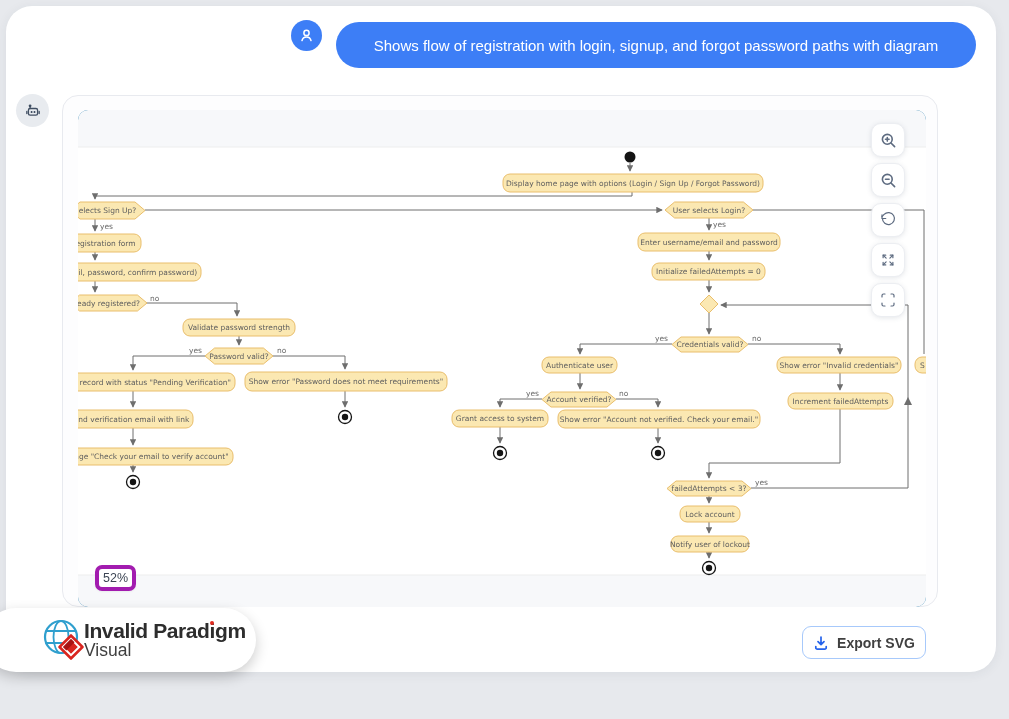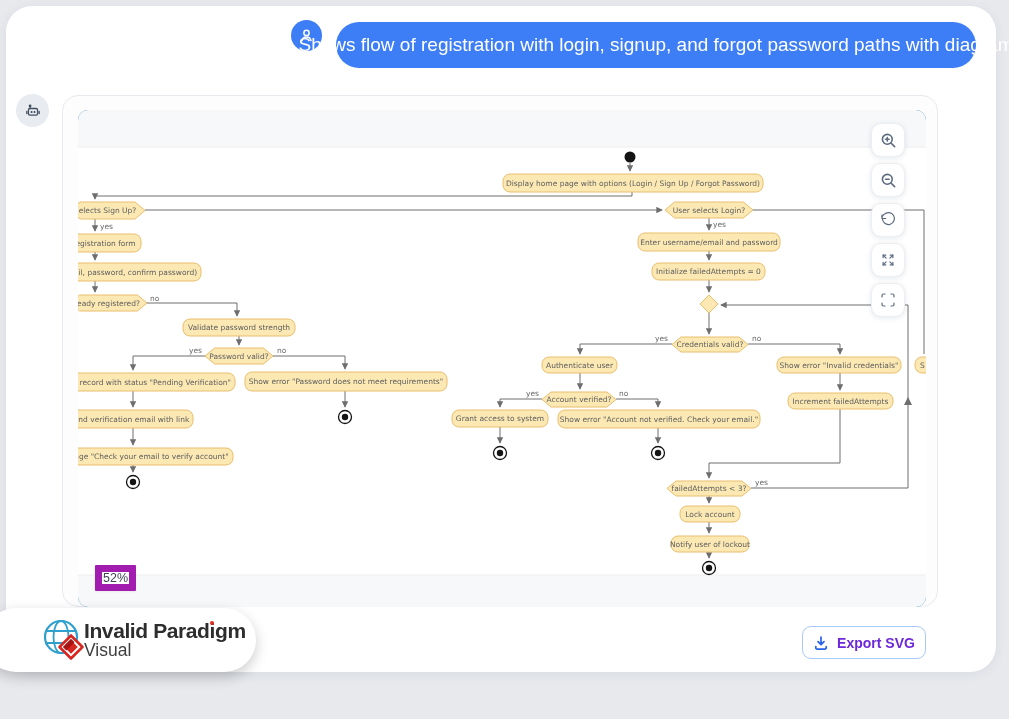--- a/index.html
+++ b/index.html
@@ -5,45 +5,45 @@
   * { margin:0; padding:0; box-sizing:border-box; }
   body { font-family:"Liberation Sans", sans-serif; }
   .page { position:relative; width:1009px; height:719px; background:#e7e9ed; overflow:hidden; }
   .card { position:absolute; left:6px; top:6px; width:990px; height:666px; background:#ffffff;
           border-radius:26px; box-shadow:0 2px 12px rgba(40,50,70,.07); }
   .assistant-avatar { position:absolute; left:16px; top:94px; width:33px; height:33px; border-radius:50%;
           background:#e8ebef; display:flex; align-items:center; justify-content:center; }
   .user-avatar { position:absolute; left:291px; top:20px; width:31px; height:31px; border-radius:50%;
           background:#3d7ef6; display:flex; align-items:center; justify-content:center; }
   .chat-bubble { position:absolute; left:336px; top:22px; width:640px; height:46px; background:#3d7ef6;
-          border-radius:23px; color:#fff; font-size:19px; display:flex; align-items:center;
+          border-radius:23px; color:#fff; font-size:15px; display:flex; align-items:center;
           justify-content:center; padding:0 22px; white-space:nowrap; }
   .panel { position:absolute; left:62px; top:95px; width:876px; height:512px; background:#fdfdfe;
           border:1px solid #e8eaef; border-radius:16px; }
   .viewport { position:absolute; left:78px; top:110px; width:848px; height:497px; overflow:hidden;
           border-radius:10px; background:#0369a1; }
   .zoom-badge { position:absolute; left:95px; top:565px; width:41px; height:26px; background:#fff;
-          border:7px solid #a21caf; border-radius:1px; font-size:12.5px; color:#3c4554;
+          border:4px solid #a21caf; border-radius:7px; font-size:12.5px; color:#3c4554;
           display:flex; align-items:center; justify-content:center; box-shadow:0 1px 2px rgba(0,0,0,.05); }
   .toolbar { position:absolute; left:871px; top:123px; width:36px; display:flex; flex-direction:column; gap:6px; }
   .tool-btn { width:34px; height:34px; background:#fff; border:1px solid #eceef2; border-radius:10px;
           display:flex; align-items:center; justify-content:center; cursor:pointer;
           box-shadow:0 1px 5px rgba(90,100,120,.16); }
   .tool-btn svg { stroke:#5d6b80; fill:none; stroke-width:1.6; stroke-linecap:round; stroke-linejoin:round; }
   .logo-pill { position:absolute; left:-16px; top:608px; width:272px; height:64px; background:#fff;
           border-radius:32px; box-shadow:0 5px 14px rgba(0,0,0,.2); display:flex; align-items:center;
           padding-left:58px; }
   .logo-text { margin-left:-6px; line-height:1.02; }
   .logo-title { font-size:21px; font-weight:bold; color:#2d2d2d; letter-spacing:-0.4px; }
   .red-i { position:relative; }
   .red-i::after { content:""; position:absolute; top:1.5px; left:50%; transform:translateX(-50%);
           width:4px; height:4px; background:#e02b20; border-radius:50%; }
   .logo-sub { font-size:17.5px; color:#3f3f3f; }
   .export-btn { position:absolute; left:802px; top:626px; width:124px; height:33px; background:#fff;
-          border:1px solid #a7c9fb; border-radius:9px; color:#6d28d9; font-size:14px; font-weight:bold;
+          border:1px solid #a7c9fb; border-radius:9px; color:#404040; font-size:14px; font-weight:bold;
           display:flex; align-items:center; justify-content:center; gap:8px; cursor:pointer; }
   .export-btn svg { stroke:#2563eb; fill:none; stroke-width:1.7; stroke-linecap:round; stroke-linejoin:round; }
   svg text { user-select:none; }
 </style>
 </head>
 <body>
 
 <div class="page">
   <div class="card"></div>
 

